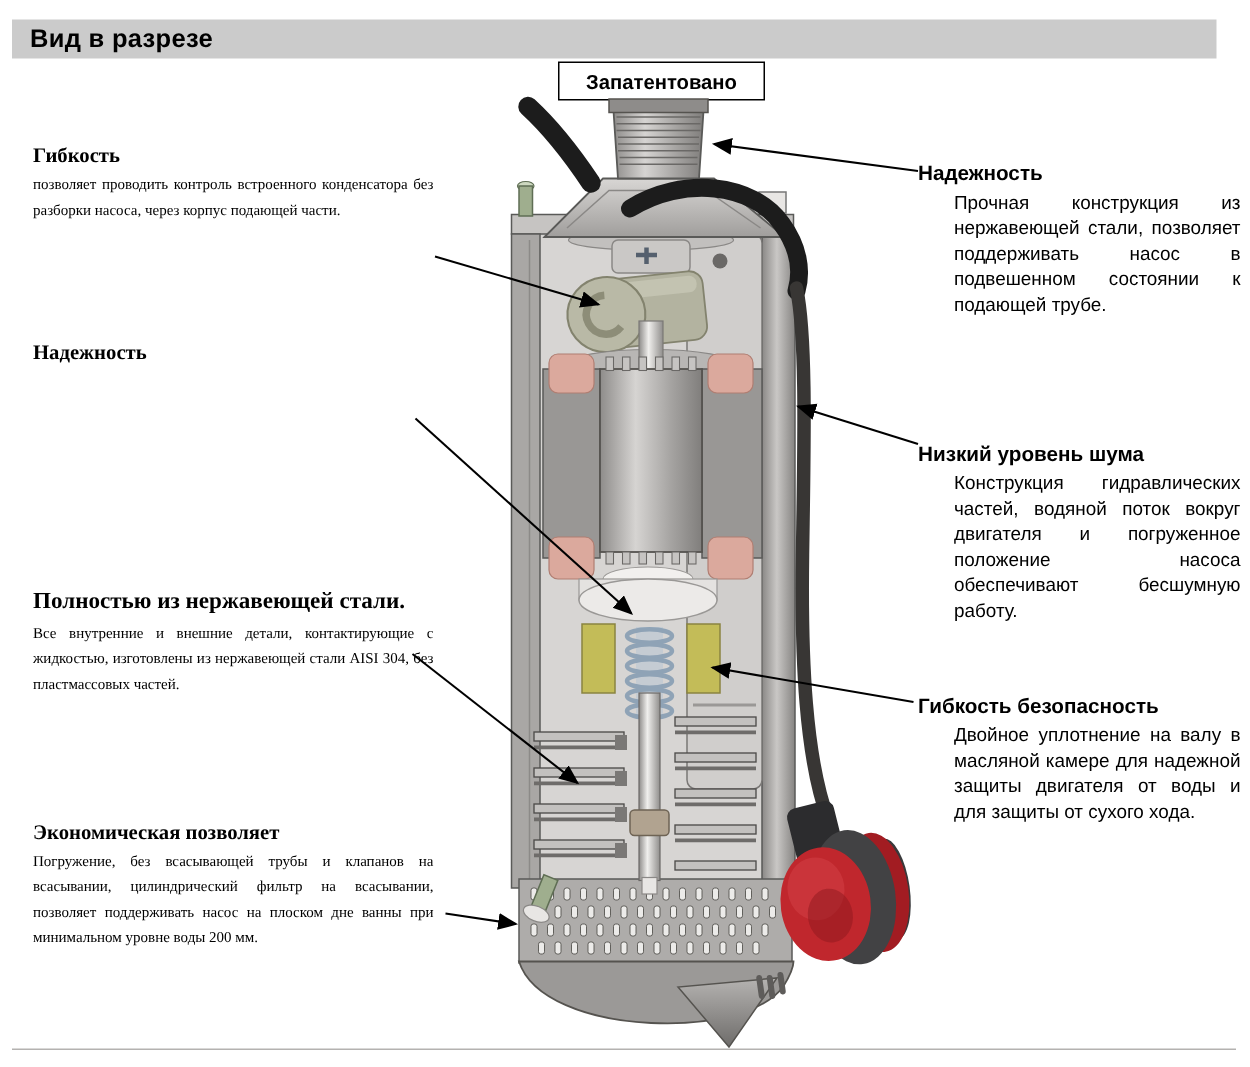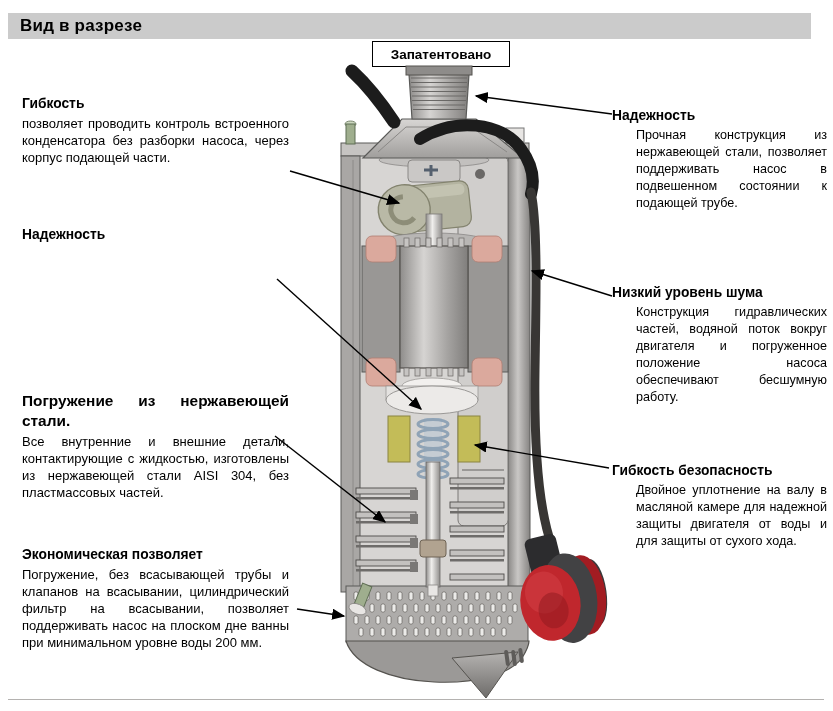--- a/index.html
+++ b/index.html
@@ -14,25 +14,25 @@
     font-weight:bold;font-size:17px;letter-spacing:.2px;
   }
   .patent-box{
     position:absolute;left:372px;top:41px;width:136px;height:24px;background:#fff;
     border:1.6px solid #000;display:flex;align-items:center;justify-content:center;
     font-size:13.5px;
     font-weight:bold;
   }
   .art{position:absolute;left:0;top:0;}
   .ann{position:absolute;}
-  .ann.left{left:22px;width:267px;}
+  .ann.left{left:22px;width:267px;font-family:Liberation Serif, serif;}
   .ann.right{left:612px;width:215px;}
   .ann h3{margin:0 0 3px 0;font-size:13.8px;line-height:17px;font-weight:bold;}
   .ann h3.big{font-size:15.4px;line-height:19.5px;text-align:justify;}
-  .ann p{margin:0;font-size:13px;line-height:17px;text-align:justify;}
+  .ann p{margin:0;font-size:10px;line-height:17px;text-align:justify;}
   .ann.right p{font-size:12.6px;margin-left:24px;}
   .bottom-rule{position:absolute;left:8px;top:699px;width:816px;border-top:1.6px solid #b4b2b0;}
 </style>
 </head>
 <body>
 
 <div class="page">
 
   <div class="header-bar">
     <span>Вид в разрезе</span>
@@ -314,35 +314,35 @@
   <div class="ann left" style="top:95px">
     <h3>Гибкость</h3>
     <p>позволяет проводить контроль встроенного конденсатора без разборки насоса, через корпус подающей части.</p>
   </div>
 
   <div class="ann left" style="top:226px">
     <h3>Надежность</h3>
   </div>
 
   <div class="ann left" style="top:391px">
-    <h3 class="big">Погружение из нержавеющей стали.</h3>
+    <h3 class="big">Полностью из нержавеющей стали.</h3>
     <p>Все внутренние и внешние детали, контактирующие с жидкостью, изготовлены из нержавеющей стали AISI 304, без пластмассовых частей.</p>
   </div>
 
   <div class="ann left" style="top:546px">
     <h3>Экономическая позволяет</h3>
     <p>Погружение, без всасывающей трубы и клапанов на всасывании, цилиндрический фильтр на всасывании, позволяет поддерживать насос на плоском дне ванны при минимальном уровне воды 200 мм.</p>
   </div>
 
   <div class="ann right" style="top:107px">
     <h3>Надежность</h3>
     <p>Прочная конструкция из нержавеющей стали, позволяет поддерживать насос в подвешенном состоянии к подающей трубе.</p>
   </div>
 
-  <div class="ann right" style="top:284px">
+  <div class="ann right" style="top:294px">
     <h3>Низкий уровень шума</h3>
     <p>Конструкция гидравлических частей, водяной поток вокруг двигателя и погруженное положение насоса обеспечивают бесшумную работу.</p>
   </div>
 
   <div class="ann right" style="top:462px">
     <h3>Гибкость безопасность</h3>
     <p>Двойное уплотнение на валу в масляной камере для надежной защиты двигателя от воды и для защиты от сухого хода.</p>
   </div>
 
   <div class="bottom-rule"></div>

